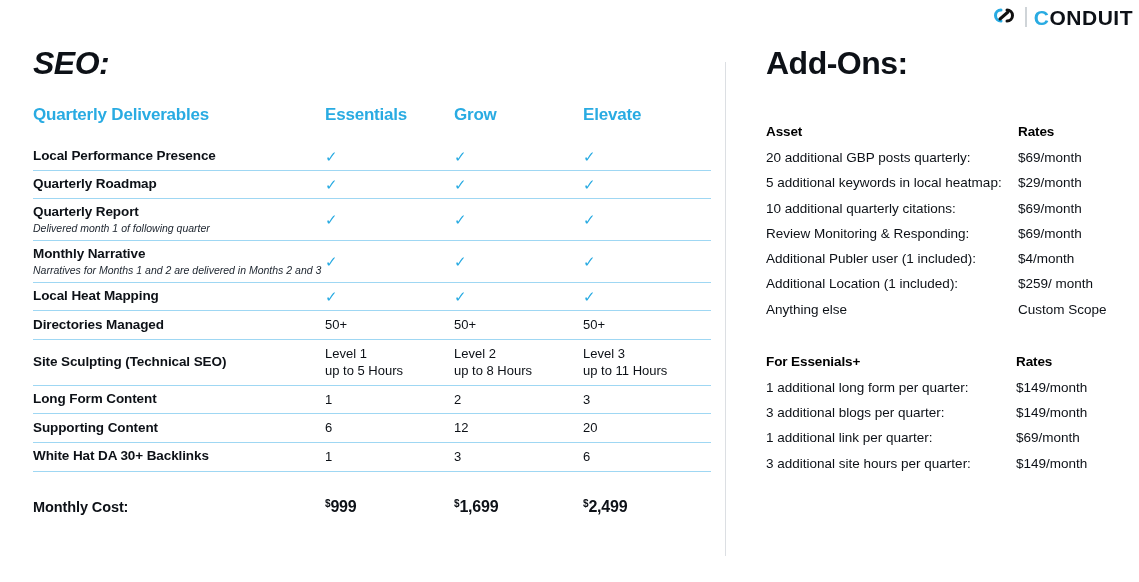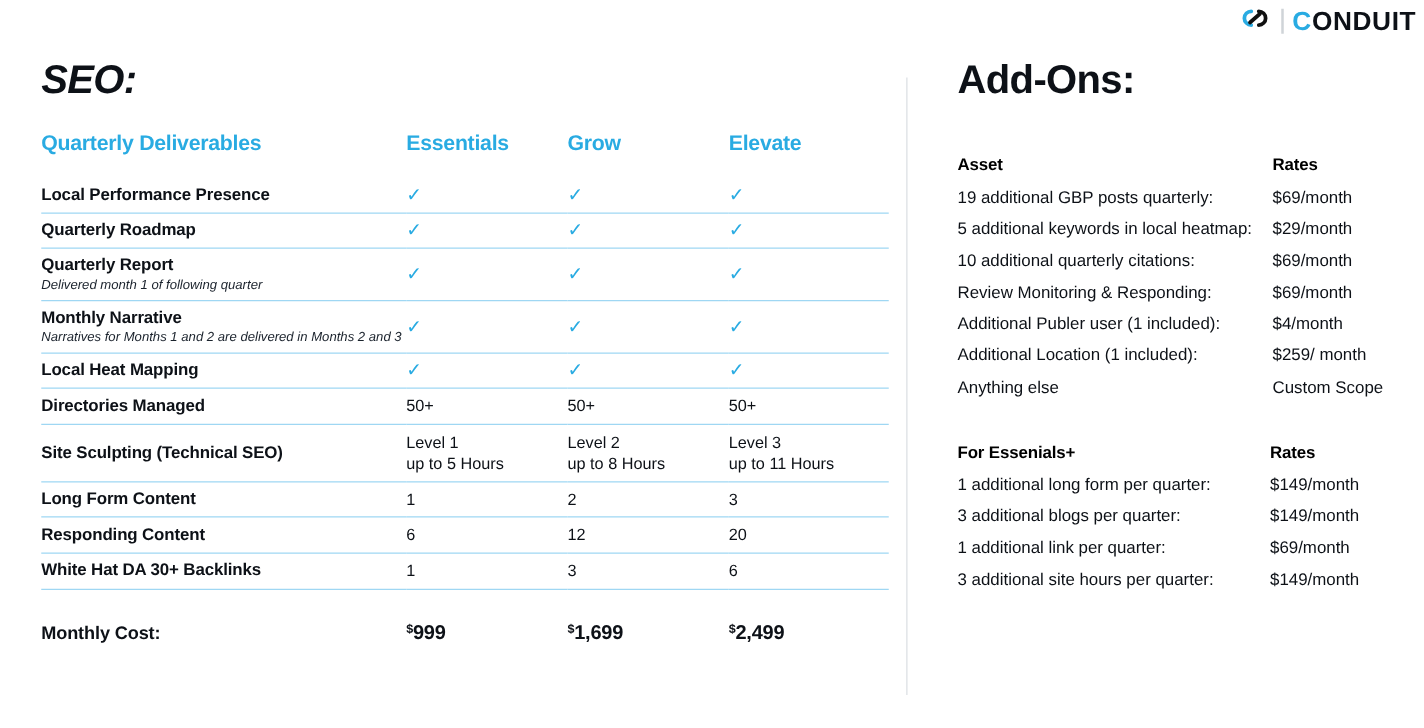--- a/index.html
+++ b/index.html
@@ -339,21 +339,21 @@
           </td>
           <td>
             <div class="cell-val">2</div>
           </td>
           <td>
             <div class="cell-val">3</div>
           </td>
         </tr>
         <tr>
           <td>
-            <div class="feat-name">Responding Content</div>
+            <div class="feat-name">Supporting Content</div>
           </td>
           <td>
             <div class="cell-val">6</div>
           </td>
           <td>
             <div class="cell-val">12</div>
           </td>
           <td>
             <div class="cell-val">20</div>
           </td>
@@ -399,21 +399,21 @@
           <col class="a-rate">
         </colgroup>
         <thead>
           <tr>
             <th>Asset</th>
             <th class="rate-head">Rates</th>
           </tr>
         </thead>
         <tbody>
           <tr>
-            <td>19 additional GBP posts quarterly:</td>
+            <td>20 additional GBP posts quarterly:</td>
             <td class="rate">$69/month</td>
           </tr>
           <tr>
             <td>5 additional keywords in local heatmap:</td>
             <td class="rate">$29/month</td>
           </tr>
           <tr>
             <td>10 additional quarterly citations:</td>
             <td class="rate">$69/month</td>
           </tr>

